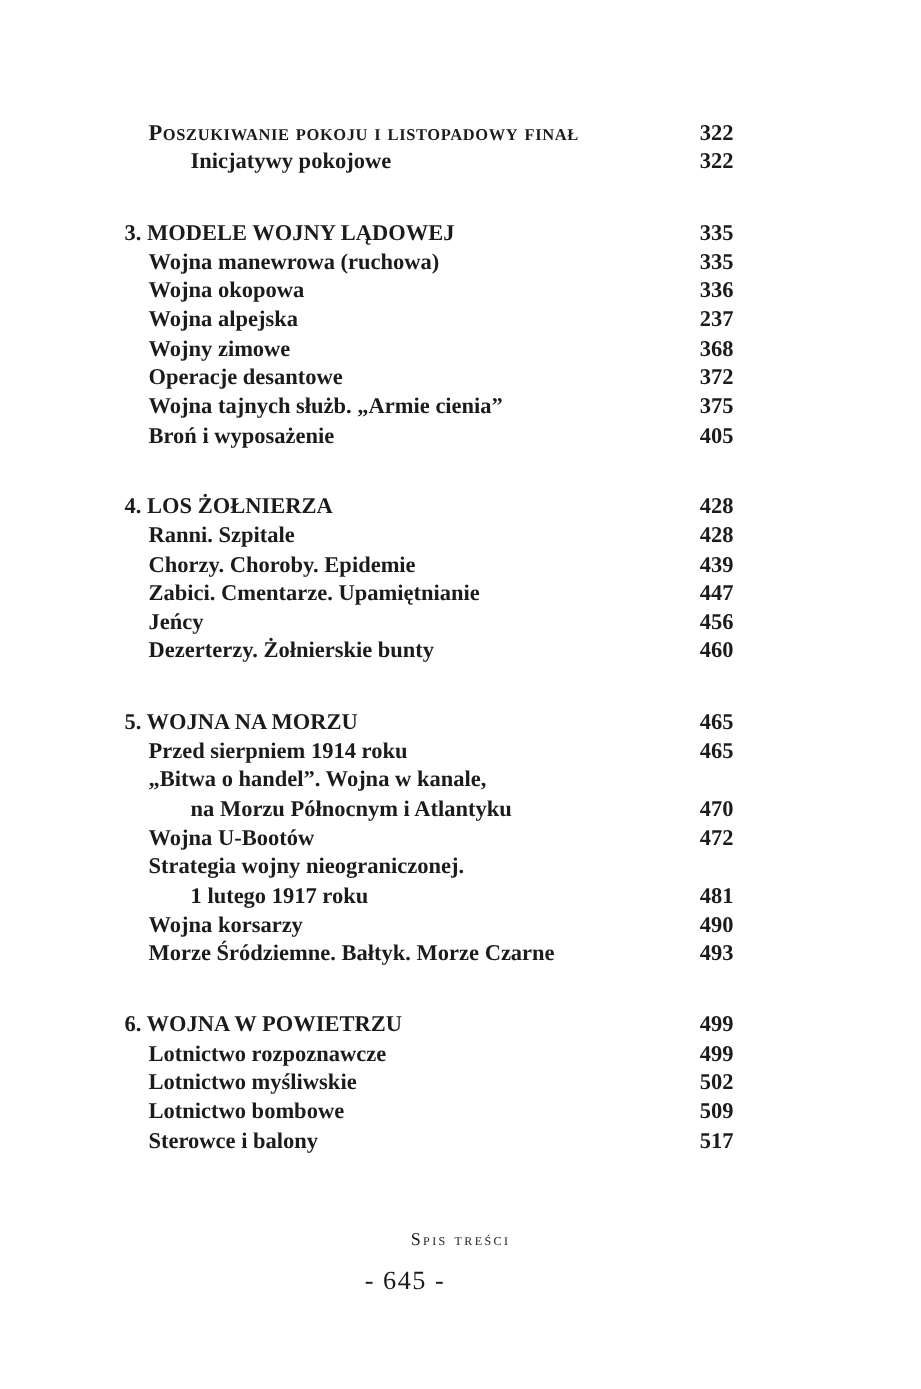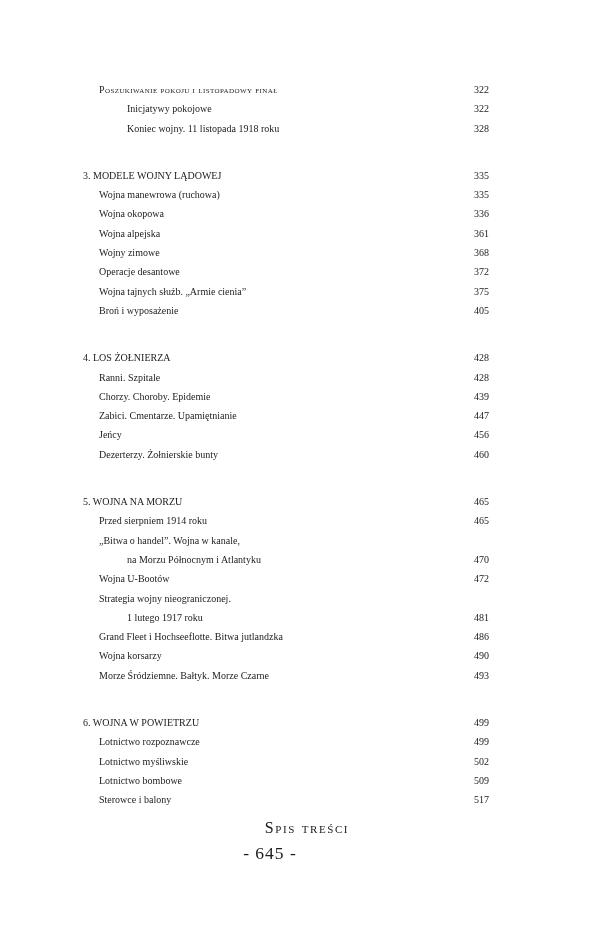--- a/index.html
+++ b/index.html
@@ -16,40 +16,41 @@
   .toc {
     position: absolute;
     left: 83px;
     top: 80px;
     width: 406px;
   }
   .toc-row {
     display: flex;
     justify-content: space-between;
     align-items: baseline;
-    font-size: 10px;
+    font-size: 15px;
     line-height: 19.3px;
     white-space: nowrap;
+    font-weight: bold;
   }
   .toc-row.gap-before { margin-top: 28px; }
   .toc-row.level-entry { padding-left: 16px; }
   .toc-row.level-sub   { padding-left: 44px; }
   .toc-row.smallcaps .toc-label {
     font-variant: small-caps;
     letter-spacing: 0.4px;
   }
   .toc-label { flex: 0 1 auto; }
   .toc-page  { flex: 0 0 auto; text-align: center; }
   .footer-running-title {
     position: absolute;
     top: 819px;
     left: 0;
     width: 614px;
     text-align: center;
-    font-size: 16px;
+    font-size: 12px;
     font-variant: small-caps;
     letter-spacing: 1.6px;
   }
   .footer-page-number {
     position: absolute;
     top: 843px;
     left: 0;
     width: 540px;
     text-align: center;
     font-size: 17.5px;
@@ -61,39 +62,35 @@
 
 <main class="toc">
     <div class="toc-row level-entry smallcaps">
       <span class="toc-label">Poszukiwanie pokoju i listopadowy finał</span>
       <span class="toc-page">322</span>
     </div>
     <div class="toc-row level-sub">
       <span class="toc-label">Inicjatywy pokojowe</span>
       <span class="toc-page">322</span>
     </div>
-    <div class="toc-row level-sub">
-      <span class="toc-label">Koniec wojny. 11 listopada 1918 roku</span>
-      <span class="toc-page">328</span>
-    </div>
     <div class="toc-row level-section gap-before">
       <span class="toc-label">3. MODELE WOJNY LĄDOWEJ</span>
       <span class="toc-page">335</span>
     </div>
     <div class="toc-row level-entry">
       <span class="toc-label">Wojna manewrowa (ruchowa)</span>
       <span class="toc-page">335</span>
     </div>
     <div class="toc-row level-entry">
       <span class="toc-label">Wojna okopowa</span>
       <span class="toc-page">336</span>
     </div>
     <div class="toc-row level-entry">
       <span class="toc-label">Wojna alpejska</span>
-      <span class="toc-page">361</span>
+      <span class="toc-page">237</span>
     </div>
     <div class="toc-row level-entry">
       <span class="toc-label">Wojny zimowe</span>
       <span class="toc-page">368</span>
     </div>
     <div class="toc-row level-entry">
       <span class="toc-label">Operacje desantowe</span>
       <span class="toc-page">372</span>
     </div>
     <div class="toc-row level-entry">
@@ -150,24 +147,20 @@
     </div>
     <div class="toc-row level-entry">
       <span class="toc-label">Strategia wojny nieograniczonej.</span>
       <span class="toc-page"></span>
     </div>
     <div class="toc-row level-sub">
       <span class="toc-label">1 lutego 1917 roku</span>
       <span class="toc-page">481</span>
     </div>
     <div class="toc-row level-entry">
-      <span class="toc-label">Grand Fleet i Hochseeflotte. Bitwa jutlandzka</span>
-      <span class="toc-page">486</span>
-    </div>
-    <div class="toc-row level-entry">
       <span class="toc-label">Wojna korsarzy</span>
       <span class="toc-page">490</span>
     </div>
     <div class="toc-row level-entry">
       <span class="toc-label">Morze Śródziemne. Bałtyk. Morze Czarne</span>
       <span class="toc-page">493</span>
     </div>
     <div class="toc-row level-section gap-before">
       <span class="toc-label">6. WOJNA W POWIETRZU</span>
       <span class="toc-page">499</span>

